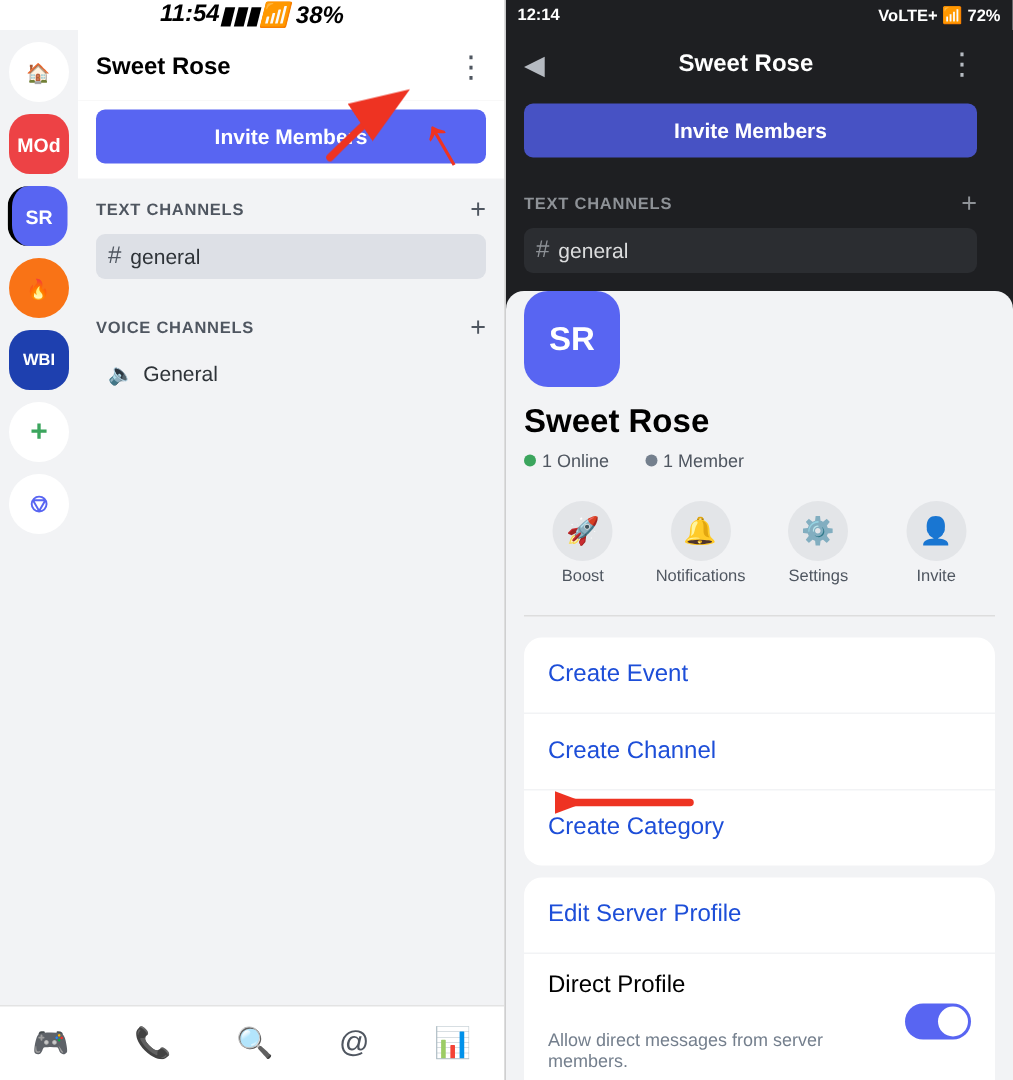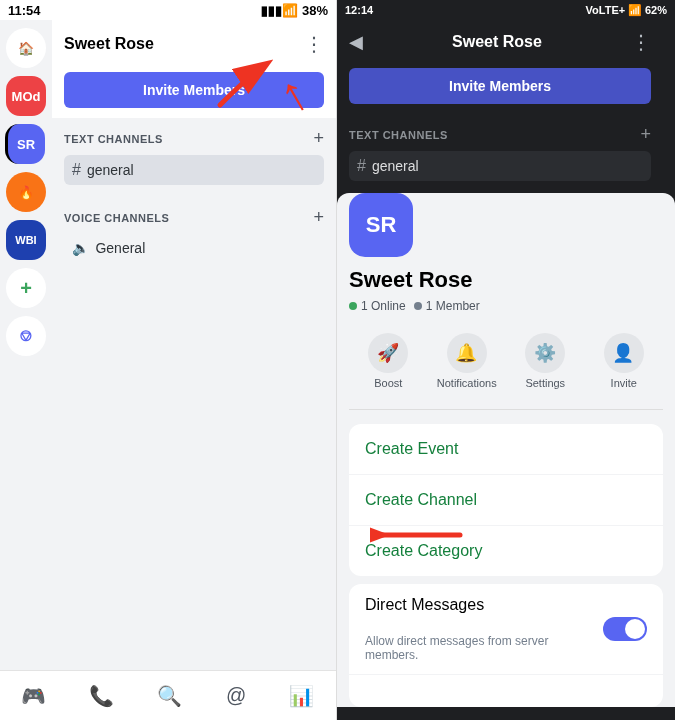--- a/index.html
+++ b/index.html
@@ -27,26 +27,27 @@
       display: flex;
       flex-direction: column;
       border-right: 1px solid #ddd;
       position: relative;
     }
 
     
     .left-status-bar {
       background: #fff;
       display: flex;
-      justify-content: space-between;
+      justify-content: center;
       align-items: center;
       padding: 3px 8px;
-      font-size: 13px;
+      font-size: 16px;
       font-weight: 700;
       height: 20px;
+      font-style: italic;
     }
 
     
     .left-content {
       display: flex;
       flex: 1;
       overflow: hidden;
     }
 
     
@@ -313,21 +314,21 @@
       margin-bottom: 10px;
     }
     .server-name-card {
       font-size: 22px;
       font-weight: 800;
       color: #000;
       margin-bottom: 6px;
     }
     .server-stats {
       display: flex;
-      gap: 8px;
+      gap: 24px;
       margin-bottom: 14px;
     }
     .stat-item {
       display: flex;
       align-items: center;
       gap: 4px;
       font-size: 12px;
       color: #4f5660;
     }
     .stat-dot {
@@ -376,21 +377,21 @@
     .menu-section {
       background: #fff;
       border-radius: 12px;
       margin: 8px 0;
       overflow: hidden;
     }
     .menu-item {
       padding: 16px 16px;
       font-size: 16px;
       font-weight: 500;
-      color: #15803d;
+      color: #1d4ed8;
       cursor: pointer;
       border-bottom: 1px solid #f2f3f5;
       display: flex;
       align-items: center;
       justify-content: space-between;
     }
     .menu-item:last-child { border-bottom: none; }
 
     
     .toggle-switch {
@@ -499,21 +500,21 @@
       <span class="nav-icon">🔍</span>
       <span class="nav-icon">@</span>
       <span class="nav-icon">📊</span>
     </div>
   </div>
 
   <div class="right-panel">
 
     <div class="right-status-bar">
       <span>12:14</span>
-      <span>VoLTE+ 📶 62%</span>
+      <span>VoLTE+ 📶 72%</span>
     </div>
 
     <div class="right-scroll">
 
       <div class="right-top-dark">
 
         <div class="right-server-header">
           <span style="color:#b5bac1;font-size:18px;">◀</span>
           <span class="right-server-title">Sweet Rose</span>
           <span class="right-three-dots">⋮</span>
@@ -577,25 +578,28 @@
           <div class="menu-item">
             <span>Create Channel</span>
           </div>
           <div class="menu-item" style="position:relative;">
             <span>Create Category</span>
 
           </div>
         </div>
 
         <div class="menu-section">
+          <div class="menu-item">
+            <span>Edit Server Profile</span>
+          </div>
 
           <div class="menu-item-with-desc">
             <div style="display:flex;justify-content:space-between;align-items:center;">
               <div>
-                <div class="menu-item-title">Direct Messages</div>
+                <div class="menu-item-title">Direct Profile</div>
                 <div class="menu-item-desc">Allow direct messages from server members.</div>
               </div>
               <div class="toggle-switch">
                 <div class="toggle-knob"></div>
               </div>
             </div>
           </div>
 
           <div class="menu-item">
             

